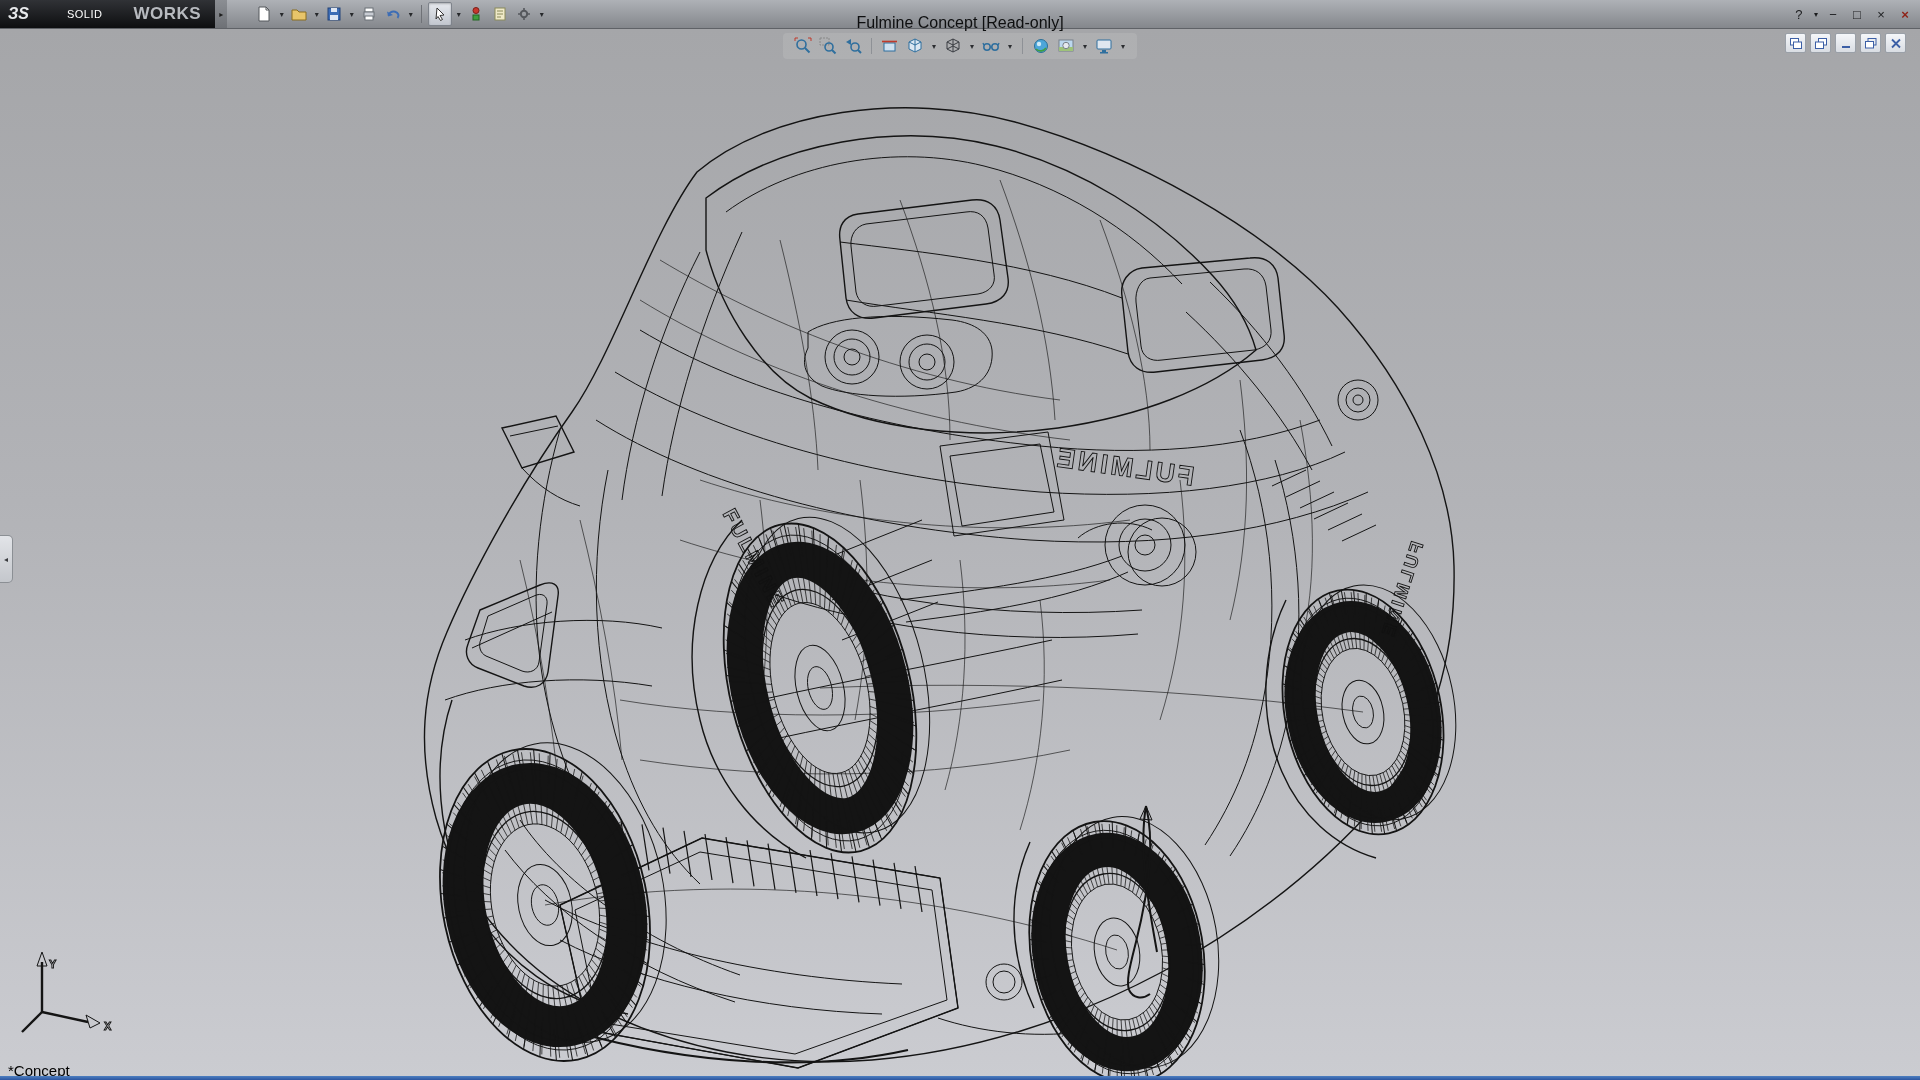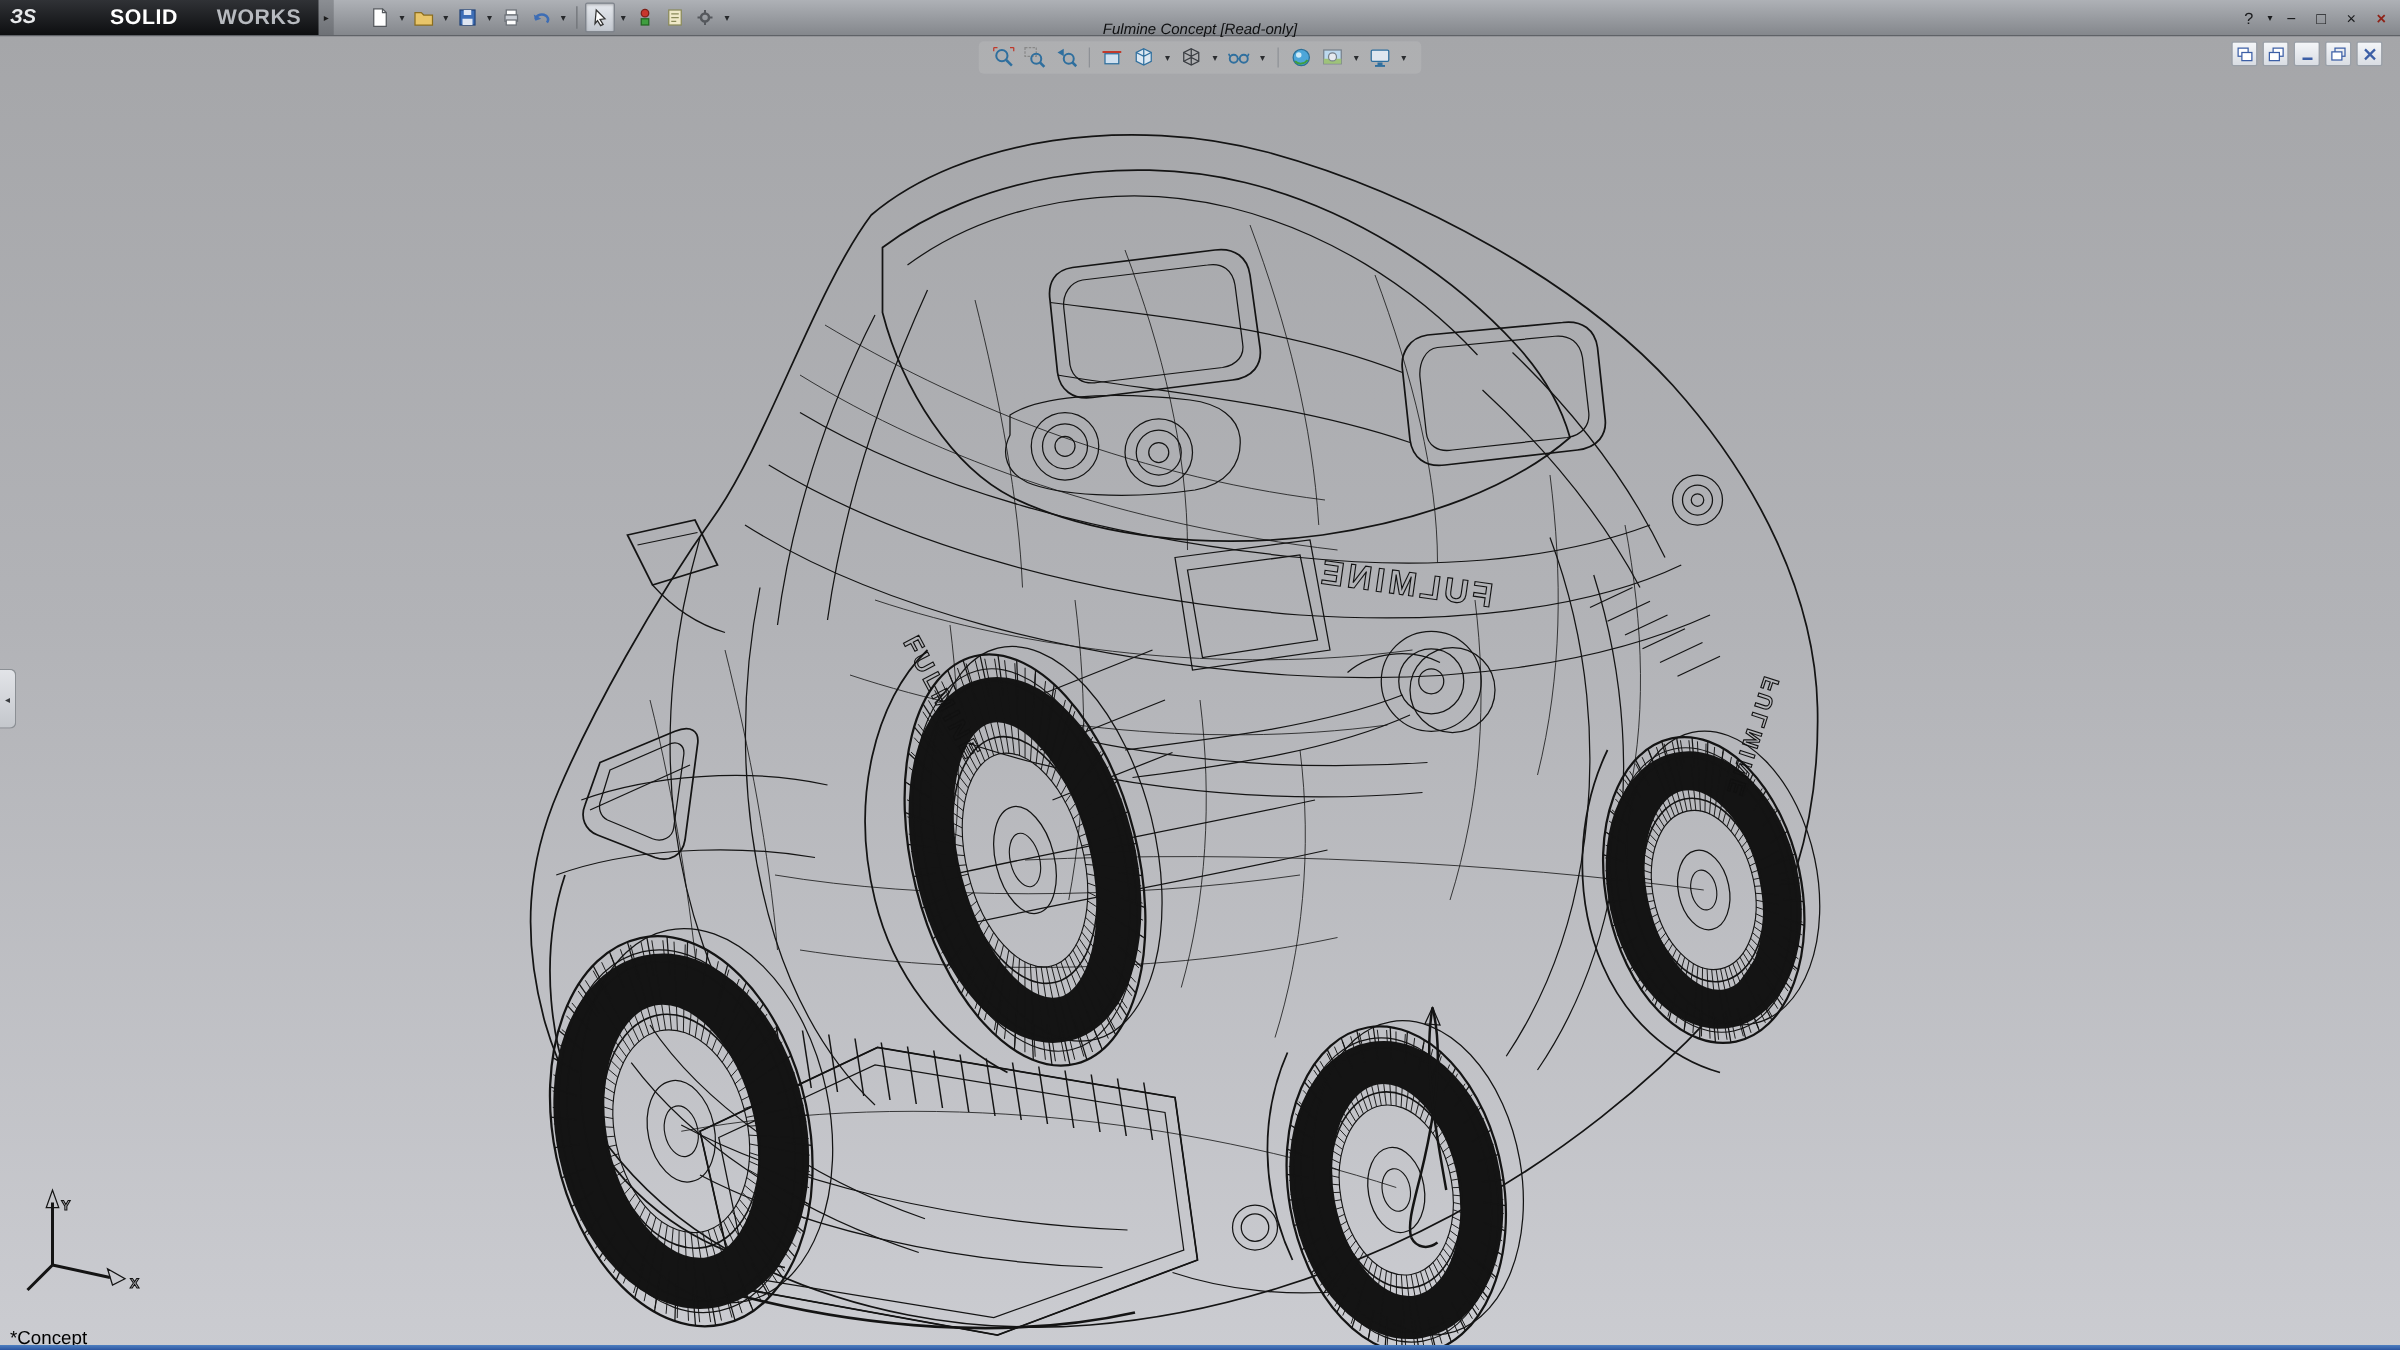--- a/index.html
+++ b/index.html
@@ -13,41 +13,41 @@
     background:linear-gradient(#aeb1b6,#84878c);
     border-bottom:1px solid #5f6267;
     display:flex;align-items:center;z-index:30;
   }
   .logo-block{
     height:28px;display:flex;align-items:center;
     background:linear-gradient(#303236,#0d0e10);
     padding:0 14px 0 8px;color:#fff;flex:0 0 auto;gap:31px;
   }
   .logo-mark{font-style:italic;font-weight:bold;font-size:16px;margin-right:7px;color:#e8eaec;}
-  .logo-solid{font-weight:bold;font-size:17px;letter-spacing:.5px;color:#ffffff;margin-left:21px;}
+  .logo-solid{font-weight:normal;font-size:11px;letter-spacing:.5px;color:#ffffff;}
   .logo-works{font-weight:bold;font-size:17px;letter-spacing:.5px;color:#b7babf;text-align:center;}
   .menu-expand{
     width:12px;height:28px;display:flex;align-items:center;justify-content:center;
     font-size:8px;color:#1c1c1c;cursor:pointer;background:linear-gradient(#8b8e93,#6e7176);
   }
   .tb{display:flex;align-items:center;margin-left:26px;gap:2px;}
   .tb-btn{
     height:22px;min-width:22px;display:flex;align-items:center;justify-content:center;
     border-radius:2px;position:relative;
   }
   .tb-btn.pressed{
     background:linear-gradient(#e6e9ee,#c2c7cf);
     border:1px solid #7e838b;box-shadow:inset 0 1px 2px rgba(0,0,0,.25);
   }
   .chev{font-size:8px;color:#26282b;width:9px;text-align:center;}
   .tb-sep{width:1px;height:18px;background:#6f7277;margin:0 4px;}
   .app-title{
     position:absolute;left:50%;top:0;transform:translateX(-50%);
     height:45px;display:flex;align-items:center;
-    font-size:12px;color:#0e0f10;white-space:nowrap;font-style:italic;
+    font-size:16px;color:#0e0f10;white-space:nowrap;
   }
   .win-controls{position:absolute;right:6px;top:0;height:28px;display:flex;align-items:center;gap:6px;}
   .wc-btn{
     min-width:18px;height:20px;display:flex;align-items:center;justify-content:center;
     font-size:13px;color:#1b1c1e;cursor:pointer;
   }
   .wc-btn.app-close{color:#8f2318;font-weight:bold;}
   .wc-chev{font-size:8px;color:#1b1c1e;}
   
   .viewport{

